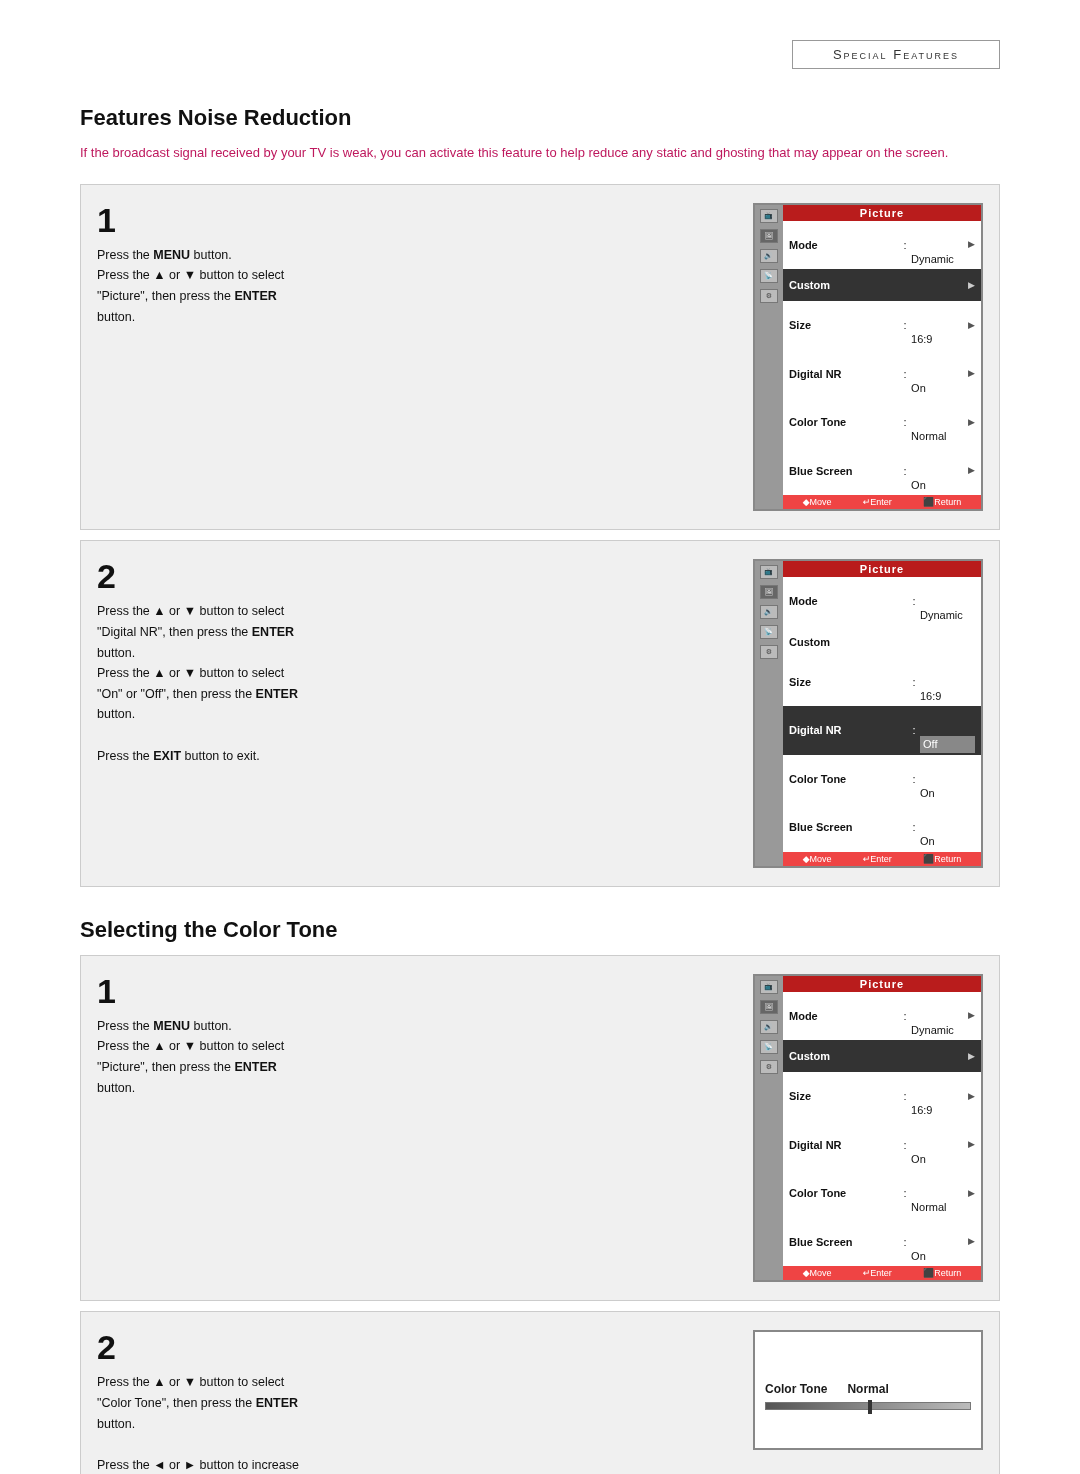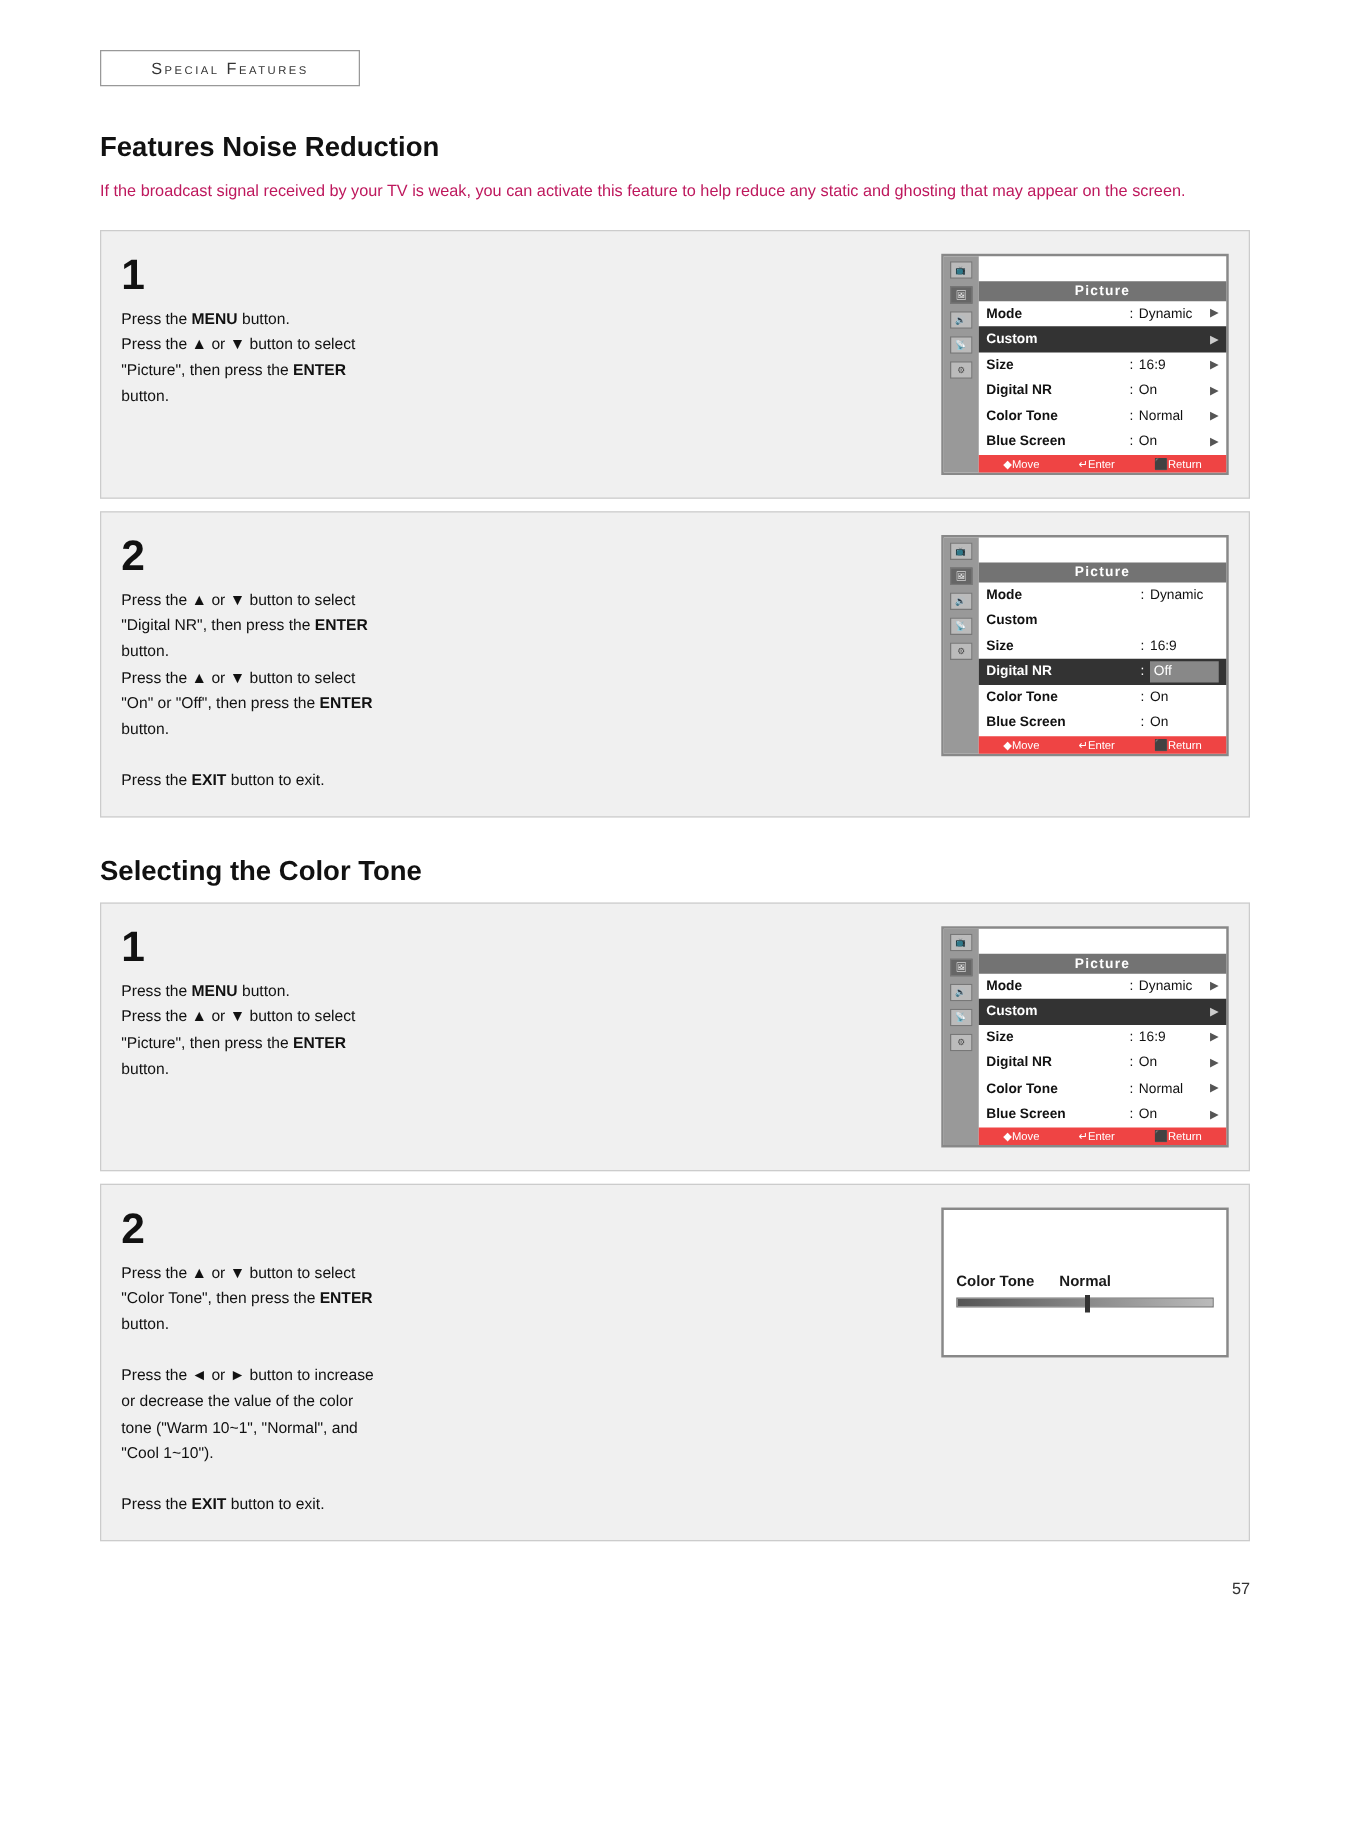--- a/index.html
+++ b/index.html
@@ -9,21 +9,21 @@
       font-family: Arial, Helvetica, sans-serif;
       font-size: 13px;
       color: #1a1a1a;
       width: 1080px;
       min-height: 1474px;
       padding: 40px 80px 60px 80px;
     }
 
     
     .page-header {
-      text-align: left;
+      text-align: right;
       margin-bottom: 36px;
     }
     .page-header-title {
       display: inline-block;
       border: 1px solid #999;
       padding: 6px 40px;
       font-size: 13px;
       letter-spacing: 2px;
       font-variant: small-caps;
       color: #333;
@@ -122,28 +122,27 @@
     .tv-sidebar-icon.active-icon {
       background: #666;
       color: #fff;
     }
 
     .tv-content {
       flex: 1;
     }
 
     .tv-menu-header {
-      background: #737373;
+      background: #b91c1c;
       color: #fff;
       font-weight: bold;
       text-align: center;
       padding: 2px 6px;
       font-size: 11px;
       letter-spacing: 1px;
-      margin-top: 20px;
     }
 
     .tv-menu-row {
       display: flex;
       flex-direction: row;
       align-items: center;
       padding: 2px 6px;
       font-size: 11px;
       line-height: 1.5;
     }
@@ -236,20 +235,21 @@
       color: #333;
     }
 
     .tv-menu-row .colon-col {
       width: 12px;
       text-align: center;
     }
 
     .tv-menu-row .value-col {
       width: 55px;
+      margin-top: 28px;
     }
   </style>
 </head>
 <body>
 
 <div class="page-header">
   <span class="page-header-title">Special Features</span>
 </div>
 
 <div class="section-gap">

